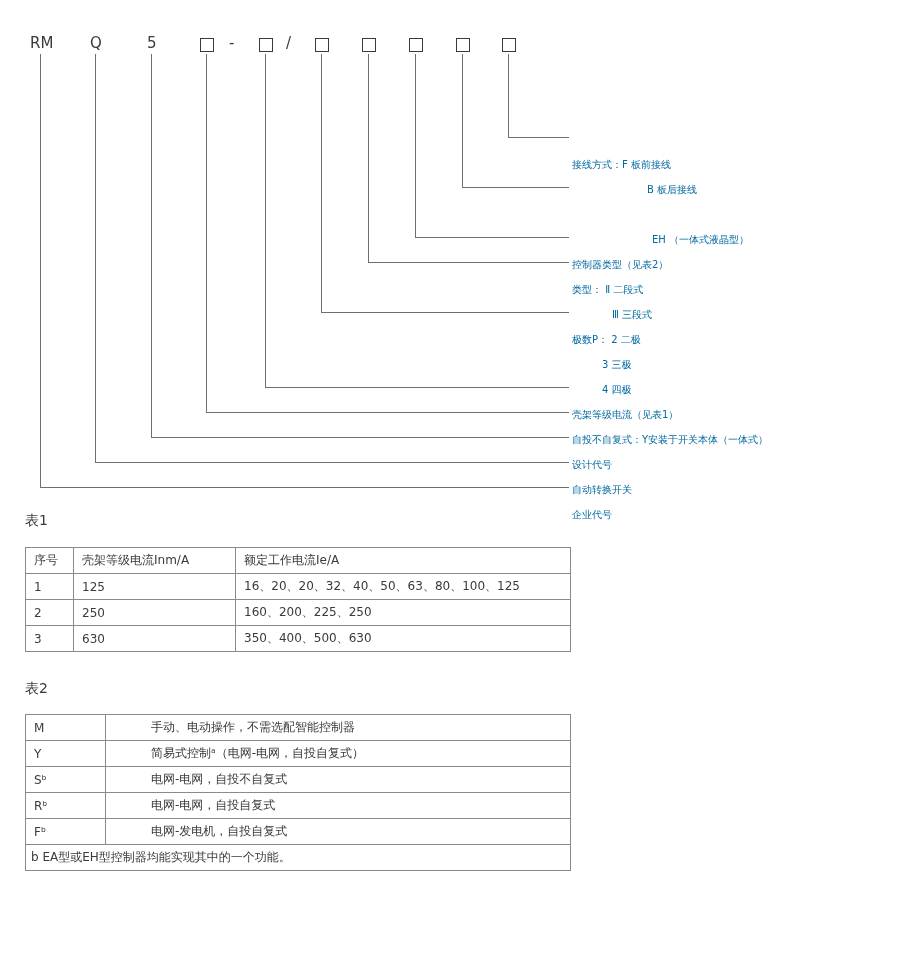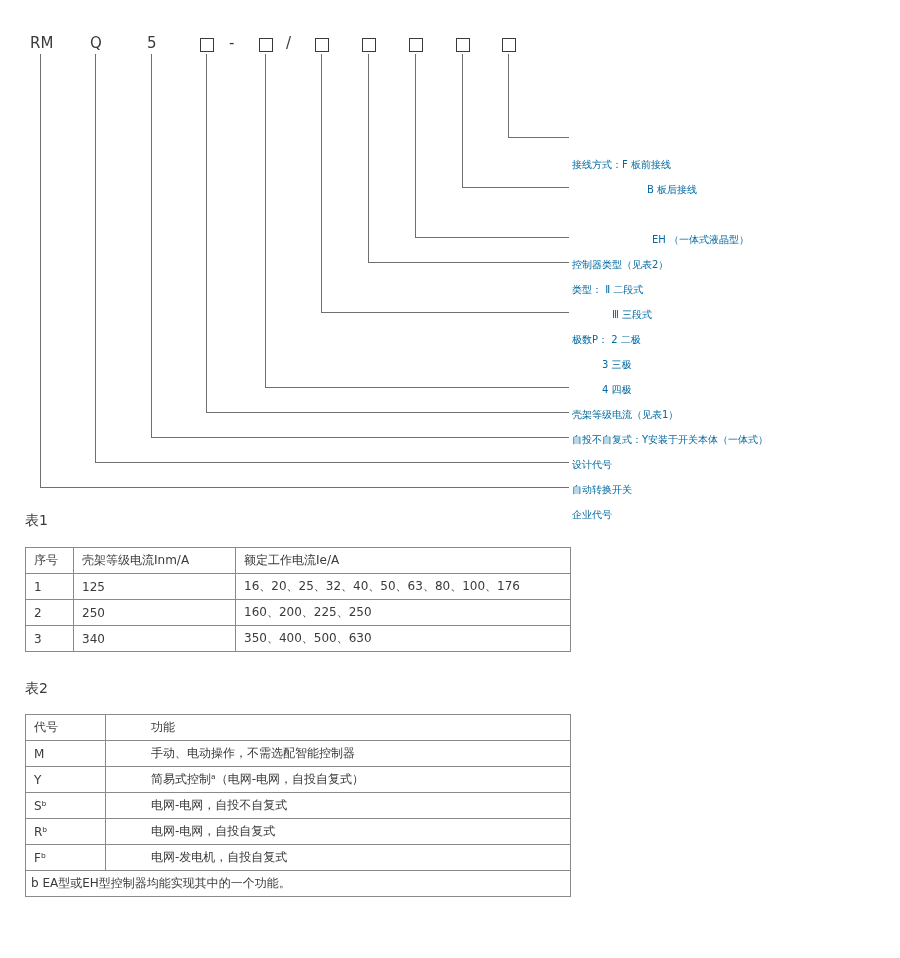--- a/index.html
+++ b/index.html
@@ -114,46 +114,42 @@
       </colgroup>
     <tbody>
         <tr>
       <th>序号</th>
       <th class="c-center">壳架等级电流Inm/A</th>
       <th class="c-center">额定工作电流Ie/A</th>
     </tr>
     <tr>
       <td>1</td>
       <td class="c-center">125</td>
-      <td>16、20、25、32、40、50、63、80、100、176</td>
+      <td>16、20、20、32、40、50、63、80、100、125</td>
     </tr>
     <tr>
       <td>2</td>
       <td class="c-center">250</td>
       <td>160、200、225、250</td>
     </tr>
     <tr>
       <td>3</td>
-      <td class="c-center">340</td>
+      <td class="c-center">630</td>
       <td>350、400、500、630</td>
     </tr>
   </tbody>
     </table>
 
   <div class="tbl-caption" style="top:680px">表2</div>
   <table class="doc" style="top:714px">
     <colgroup>
         <col style="width:80px">
         <col style="width:465px">
       </colgroup>
     <tbody>
-        <tr>
-      <th>代号</th>
-      <th class="pad45">功能</th>
-    </tr>
     <tr>
       <td>M</td>
       <td class="pad45">手动、电动操作，不需选配智能控制器</td>
     </tr>
     <tr>
       <td>Y</td>
       <td class="pad45">简易式控制ᵃ（电网-电网，自投自复式）</td>
     </tr>
     <tr>
       <td>Sᵇ</td>

